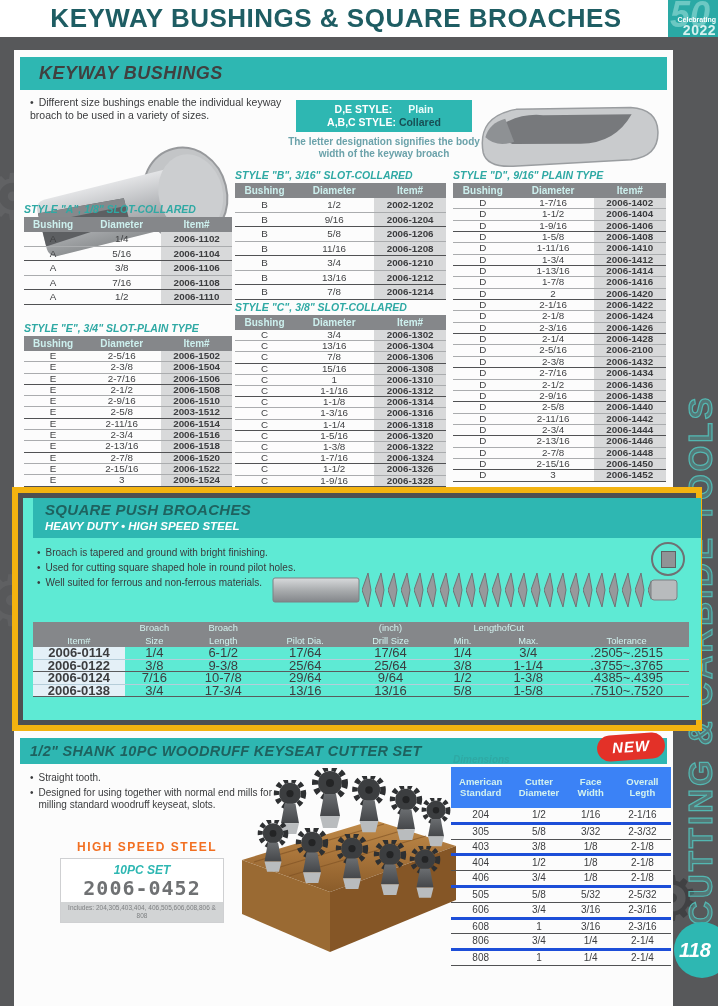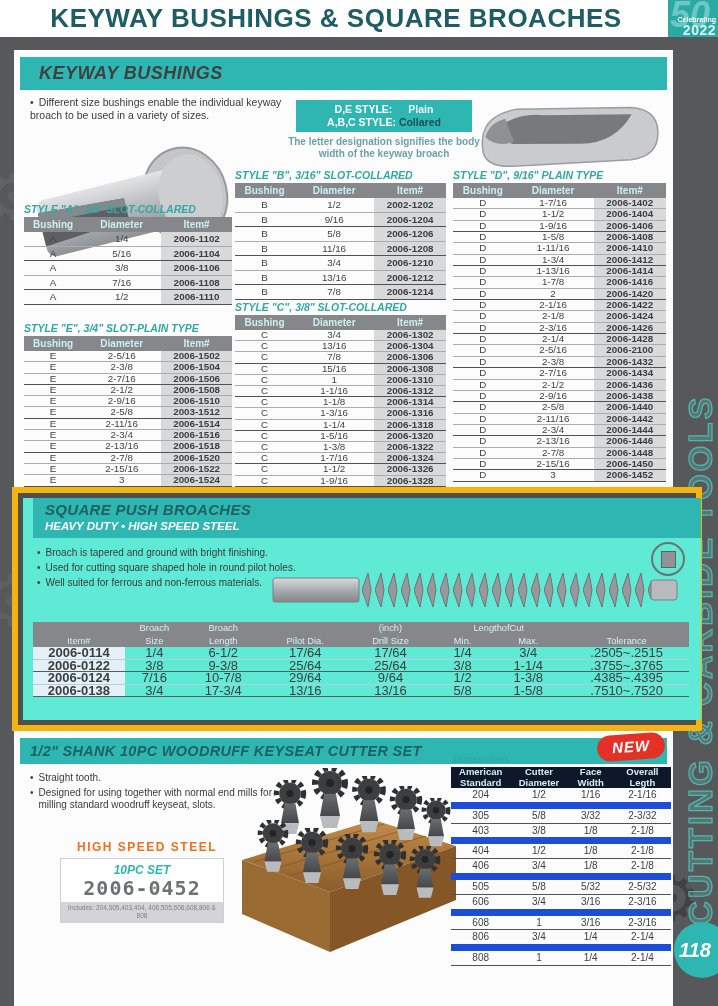--- a/index.html
+++ b/index.html
@@ -81,24 +81,24 @@
   .set-box{position:absolute;left:46px;top:808px;width:162px;background:#ffffff;border:1px solid #cfd0d2;text-align:center;}
   .set-label{font-size:12px;font-weight:bold;font-style:italic;color:#2eb7b2;padding-top:4px;}
   .set-item{font-family:"DejaVu Sans Mono",monospace;font-size:20px;font-weight:bold;color:#6f7173;letter-spacing:1px;line-height:22px;}
   .set-includes{background:#d2d4d5;font-size:6.5px;color:#7f8183;line-height:8px;padding:2px 2px;margin-top:3px;}
   .wood-photo{position:absolute;left:220px;top:712px;width:228px;height:196px;}
   .dims{position:absolute;left:437px;top:688px;width:220px;}
   .new-badge{position:absolute;left:146px;top:-4px;width:68px;height:26px;background:#e33128;border-radius:13px;
     transform:rotate(-4deg);color:#ffffff;font-weight:bold;font-style:italic;font-size:15px;text-align:center;line-height:26px;letter-spacing:1px;}
   .dims-label{position:absolute;left:2px;top:16px;font-size:10px;font-weight:bold;font-style:italic;color:#2fa9a4;}
   table.dimt{position:relative;margin-top:29px;width:100%;border-collapse:collapse;table-layout:fixed;}
-  table.dimt th{background:#0f172a;color:#d2f2ef;font-size:9.5px;font-weight:bold;line-height:10.5px;padding:0 0;}
+  table.dimt th{background:#3b82f6;color:#d2f2ef;font-size:9.5px;font-weight:bold;line-height:10.5px;padding:10px 0;}
   table.dimt th:nth-child(1){width:27%;} table.dimt th:nth-child(2){width:26%;}
   table.dimt th:nth-child(3){width:21%;} table.dimt th:nth-child(4){width:26%;}
-  table.dimt td{text-align:center;font-size:10px;color:#3c3d3f;line-height:13.8px;border-bottom:7px solid #1d4ed8;padding:0;}
+  table.dimt td{text-align:center;font-size:10px;color:#3c3d3f;line-height:13.8px;border-bottom:3px solid #1d4ed8;padding:0;}
   table.dimt tbody tr:nth-child(2n) td{border-bottom:1.6px solid #515254;}
   
   .sidebar-text{position:absolute;right:-2px;top:345px;height:580px;z-index:2;
     writing-mode:vertical-rl;transform:rotate(180deg);
     font-size:33px;font-weight:bold;letter-spacing:3px;
     color:rgba(84,197,190,0.30);-webkit-text-stroke:1.2px rgba(84,197,190,0.85);white-space:nowrap;}
   .page-circle{position:absolute;right:-12px;top:922px;width:56px;height:56px;border-radius:50%;background:#2eb7b2;z-index:6;
     display:flex;align-items:center;justify-content:center;}
   .page-circle span{font-size:20px;font-weight:bold;font-style:italic;color:#ffffff;margin-right:14px;}
   .gear{position:absolute;font-family:"DejaVu Sans",sans-serif;z-index:0;}

